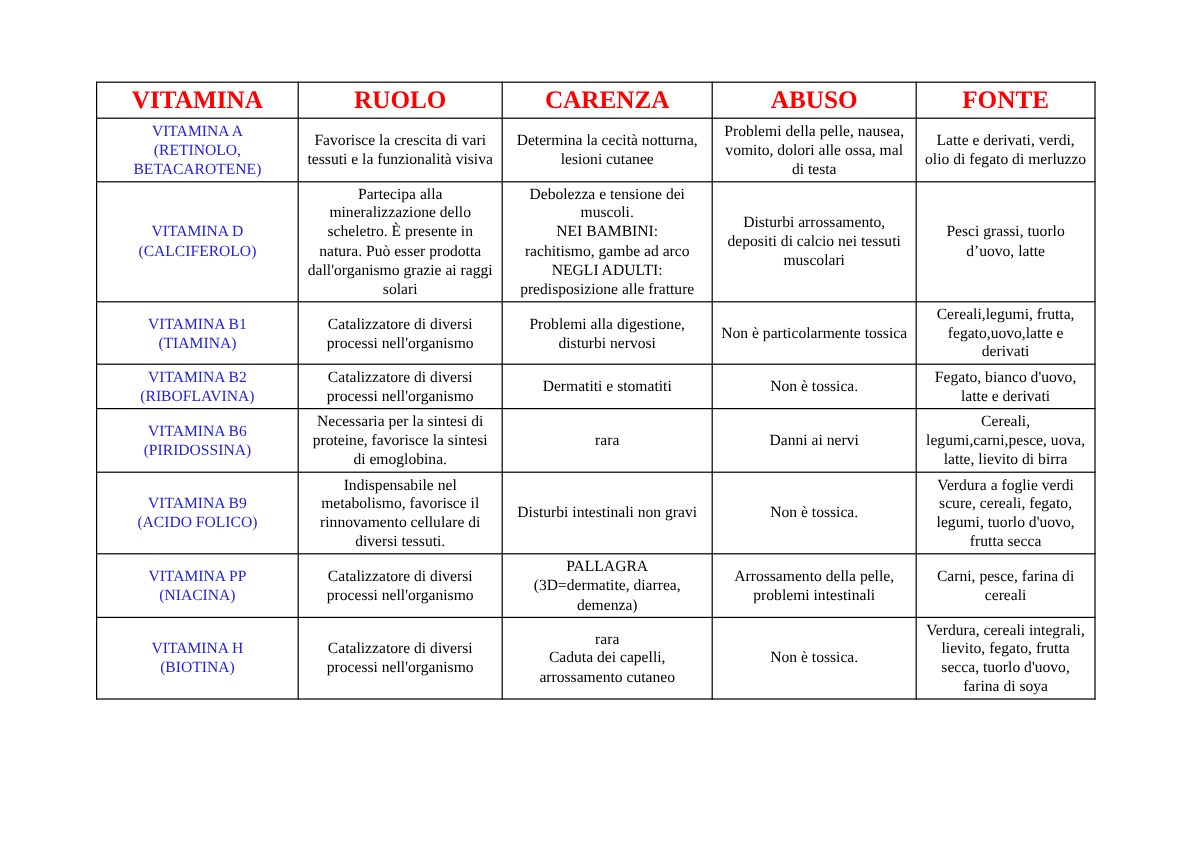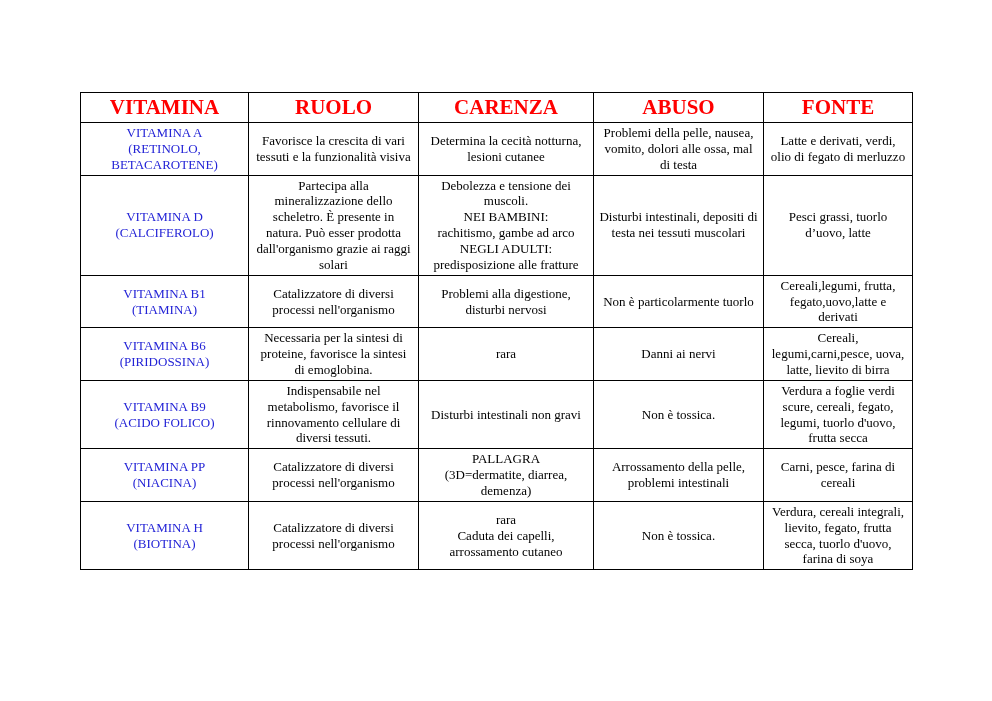--- a/index.html
+++ b/index.html
@@ -17,21 +17,20 @@
     background: #ffffff;
     overflow: hidden;
   }
   table.vitamin-table {
     position: absolute;
     left: 80px;
     top: 68px;
     width: 832px;
     border-collapse: collapse;
     table-layout: fixed;
-    margin-top: 24px;
   }
   table.vitamin-table th,
   table.vitamin-table td {
     border: 1px solid #000000;
     text-align: center;
     vertical-align: middle;
     padding: 2px 5px;
     white-space: pre-line;
     word-wrap: break-word;
   }
@@ -92,30 +91,38 @@
         </tr>
         <tr>
           <td class="vitamin-cell">VITAMINA D
 (CALCIFEROLO)</td>
           <td class="body-cell">Partecipa alla mineralizzazione dello scheletro. È presente in natura. Può esser prodotta dall'organismo grazie ai raggi solari</td>
           <td class="body-cell">Debolezza e tensione dei muscoli.
 NEI BAMBINI:
 rachitismo, gambe ad arco
 NEGLI ADULTI:
 predisposizione alle fratture</td>
-          <td class="body-cell">Disturbi intestinali, depositi di testa nei tessuti muscolari</td>
+          <td class="body-cell">Disturbi arrossamento, depositi di calcio nei tessuti muscolari</td>
           <td class="body-cell">Pesci grassi, tuorlo d’uovo, latte</td>
         </tr>
         <tr>
           <td class="vitamin-cell">VITAMINA B1
 (TIAMINA)</td>
           <td class="body-cell">Catalizzatore di diversi processi nell'organismo</td>
           <td class="body-cell">Problemi alla digestione, disturbi nervosi</td>
-          <td class="body-cell">Non è particolarmente tuorlo</td>
+          <td class="body-cell">Non è particolarmente tossica</td>
           <td class="body-cell">Cereali,legumi, frutta, fegato,uovo,latte e derivati</td>
+        </tr>
+        <tr>
+          <td class="vitamin-cell">VITAMINA B2
+(RIBOFLAVINA)</td>
+          <td class="body-cell">Catalizzatore di diversi processi nell'organismo</td>
+          <td class="body-cell">Dermatiti e stomatiti</td>
+          <td class="body-cell">Non è tossica.</td>
+          <td class="body-cell">Fegato, bianco d'uovo, latte e derivati</td>
         </tr>
         <tr>
           <td class="vitamin-cell">VITAMINA B6
 (PIRIDOSSINA)</td>
           <td class="body-cell">Necessaria per la sintesi di proteine, favorisce la sintesi di emoglobina.</td>
           <td class="body-cell">rara</td>
           <td class="body-cell">Danni ai nervi</td>
           <td class="body-cell">Cereali, legumi,carni,pesce, uova, latte, lievito di birra</td>
         </tr>
         <tr>

